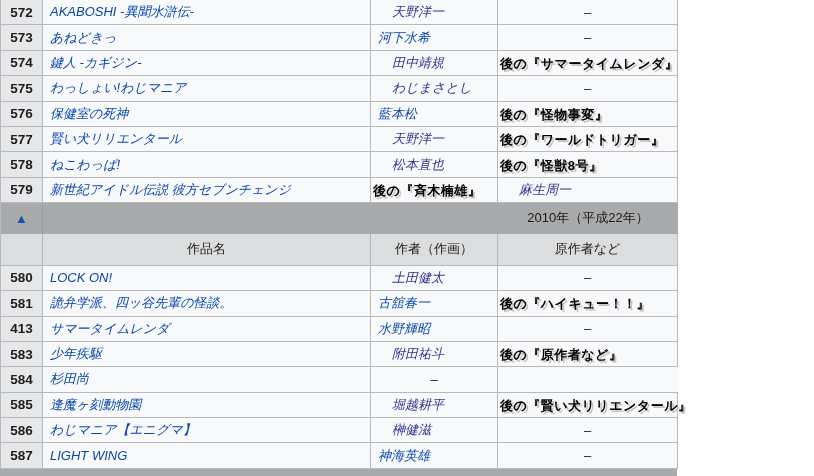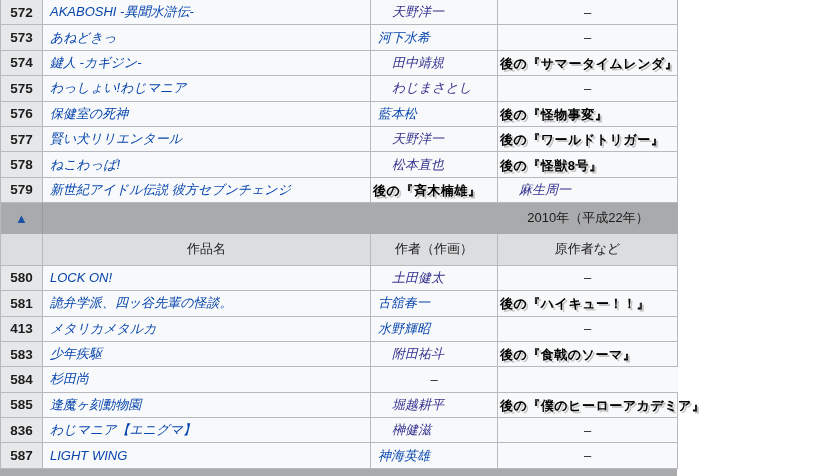--- a/index.html
+++ b/index.html
@@ -256,42 +256,42 @@
     </div>
     <div class="td note">
 
       <span class="annotation">後の『ハイキュー！！』</span>
     </div>
   </div>
 
   <div class="tr">
     <div class="td num">413</div>
     <div class="td title">
-      <a class="link" href="#">メタリカメタルカ</a>
+      <a class="link" href="#">サマータイムレンダ</a>
     </div>
     <div class="td author">
       <a class="link" href="#">水野輝昭</a>
     </div>
     <div class="td note">
       <span class="dash">–</span>
 
     </div>
   </div>
 
   <div class="tr">
     <div class="td num">583</div>
     <div class="td title">
       <a class="link" href="#">少年疾駆</a>
     </div>
     <div class="td author">
       <a class="link visited" href="#">附田祐斗</a>
     </div>
     <div class="td note">
 
-      <span class="annotation">後の『食戟のソーマ』</span>
+      <span class="annotation">後の『原作者など』</span>
     </div>
   </div>
 
   <div class="tr">
     <div class="td num">584</div>
     <div class="td author">
       <a class="link" href="#">杉田尚</a>
     </div>
     <div class="td note">
       <span class="dash">–</span>
@@ -302,26 +302,26 @@
   <div class="tr">
     <div class="td num">585</div>
     <div class="td title">
       <a class="link" href="#">逢魔ヶ刻動物園</a>
     </div>
     <div class="td author">
       <a class="link visited" href="#">堀越耕平</a>
     </div>
     <div class="td note">
 
-      <span class="annotation">後の『僕のヒーローアカデミア』</span>
-    </div>
-  </div>
-
-  <div class="tr">
-    <div class="td num">836</div>
+      <span class="annotation">後の『賢い犬リリエンタール』</span>
+    </div>
+  </div>
+
+  <div class="tr">
+    <div class="td num">586</div>
     <div class="td title">
       <a class="link" href="#">わじマニア【エニグマ】</a>
     </div>
     <div class="td author">
       <a class="link visited" href="#">榊健滋</a>
     </div>
     <div class="td note">
       <span class="dash">–</span>
 
     </div>

